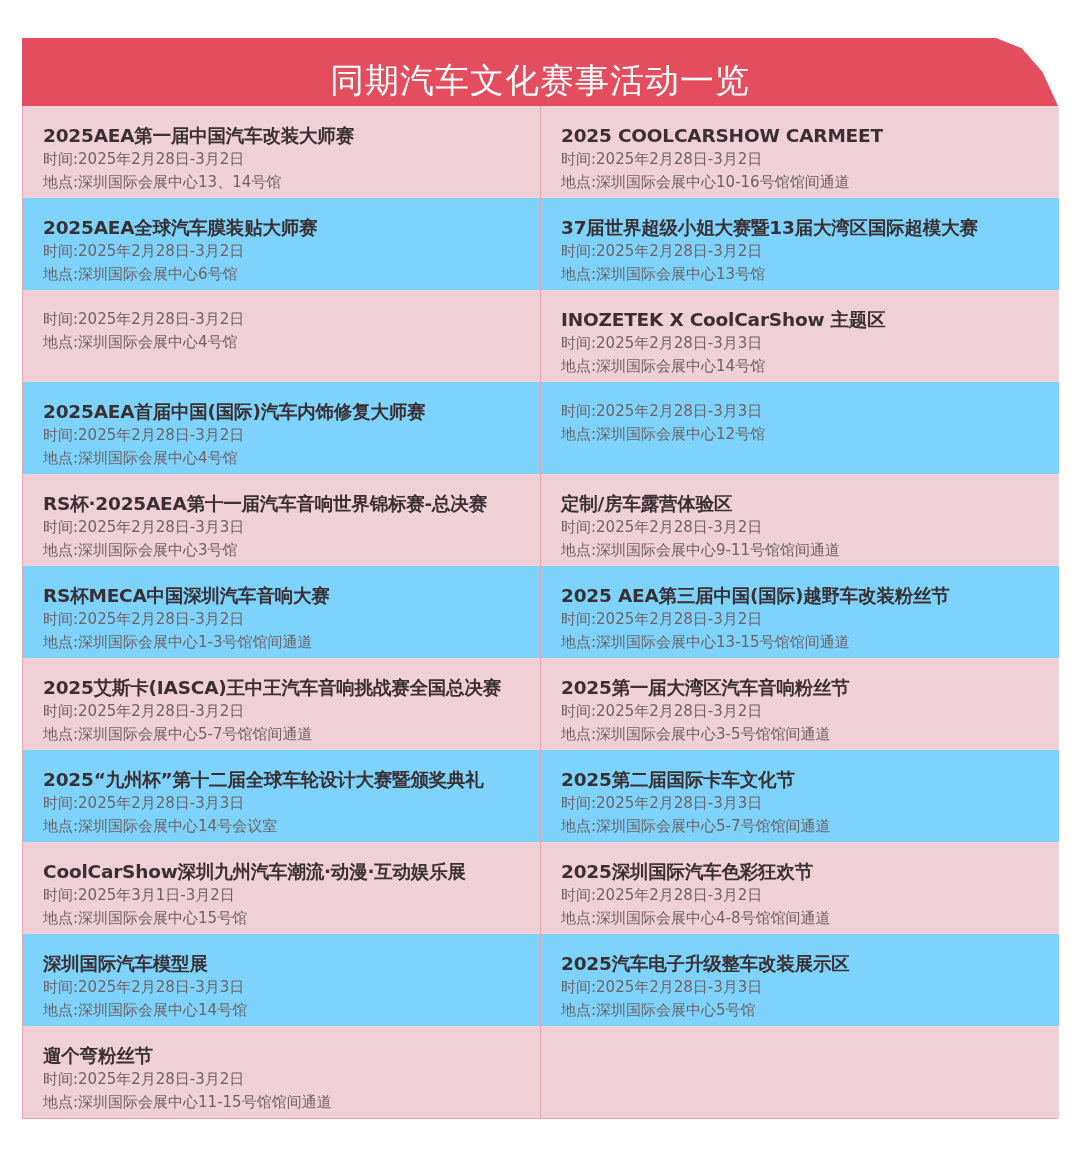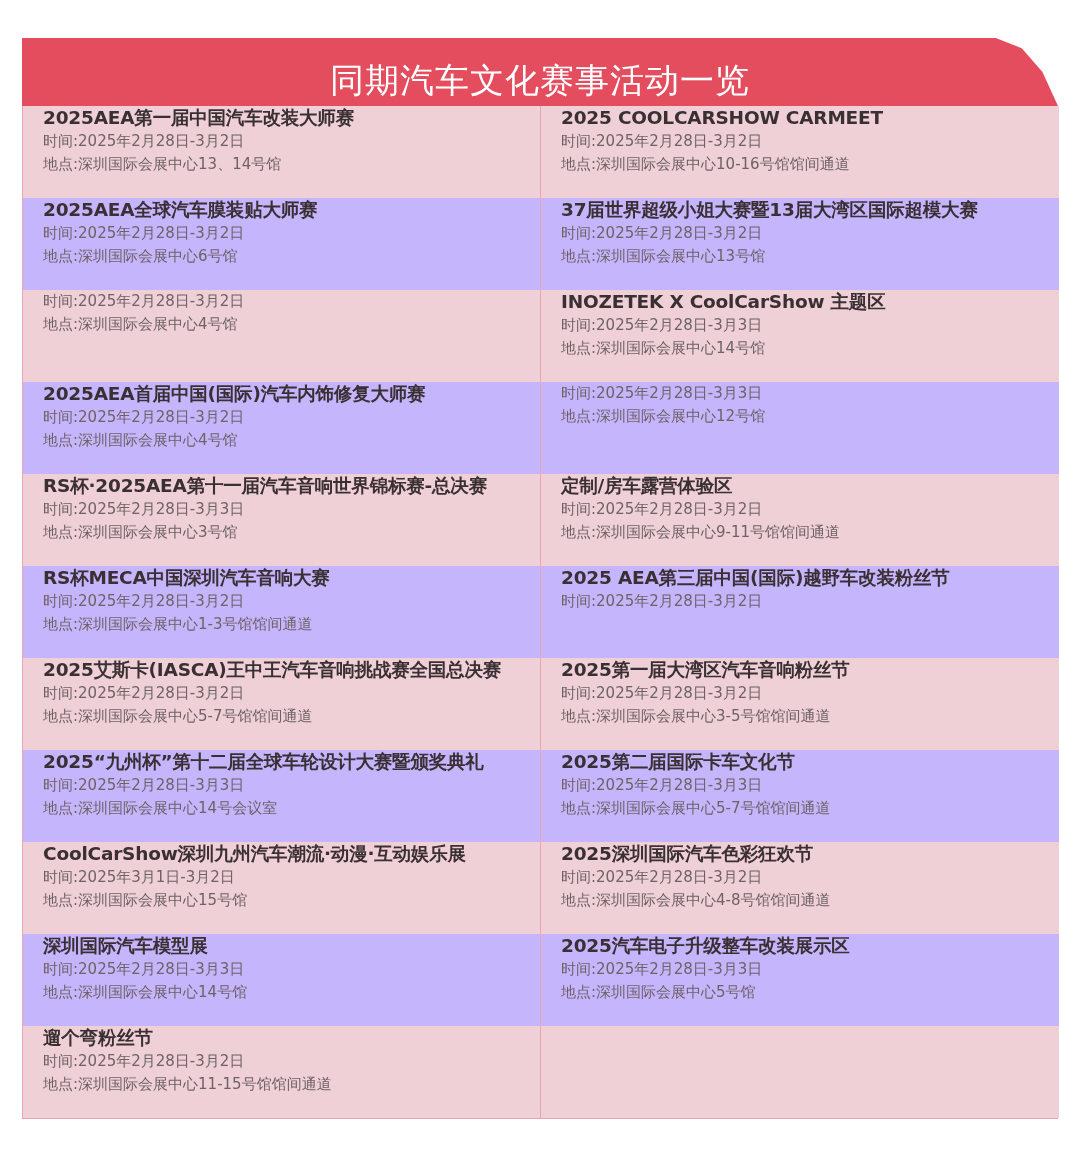--- a/index.html
+++ b/index.html
@@ -44,31 +44,31 @@
       grid-template-columns: 518px 518px;
       border-left: 1.5px solid #e6a6b0;
       border-right: 1.5px solid #e6a6b0;
       border-bottom: 1.5px solid #e6a6b0;
       box-sizing: border-box;
       width: 1036px;
     }
     .cell {
       box-sizing: border-box;
       height: 92px;
-      padding: 0 0 0 20px;
+      padding: 18px 0 0 20px;
       overflow: hidden;
     }
     .cell.left {
       border-right: 1.5px solid #e6a6b0;
     }
     .row-pink .cell {
       background: #efd0d6;
     }
     .row-white .cell {
-      background: #c4b5fd;
+      background: #7dd3fc;
     }
     .cell-title {
       color: #3a3034;
       font-size: 18.5px;
       font-weight: bold;
       line-height: 24px;
       white-space: nowrap;
       letter-spacing: -0.2px;
     }
     .cell-line {
@@ -156,20 +156,21 @@
 
     <div class="row row-white">
       <div class="cell left">
         <div class="cell-title">RS杯MECA中国深圳汽车音响大赛</div>
         <div class="cell-line">时间:2025年2月28日-3月2日</div>
         <div class="cell-line">地点:深圳国际会展中心1-3号馆馆间通道</div>
       </div>
       <div class="cell right">
         <div class="cell-title">2025 AEA第三届中国(国际)越野车改装粉丝节</div>
         <div class="cell-line">时间:2025年2月28日-3月2日</div>
+        <div class="cell-line">地点:深圳国际会展中心13-15号馆馆间通道</div>
       </div>
     </div>
 
     <div class="row row-pink">
       <div class="cell left">
         <div class="cell-title">2025艾斯卡(IASCA)王中王汽车音响挑战赛全国总决赛</div>
         <div class="cell-line">时间:2025年2月28日-3月2日</div>
         <div class="cell-line">地点:深圳国际会展中心5-7号馆馆间通道</div>
       </div>
       <div class="cell right">

